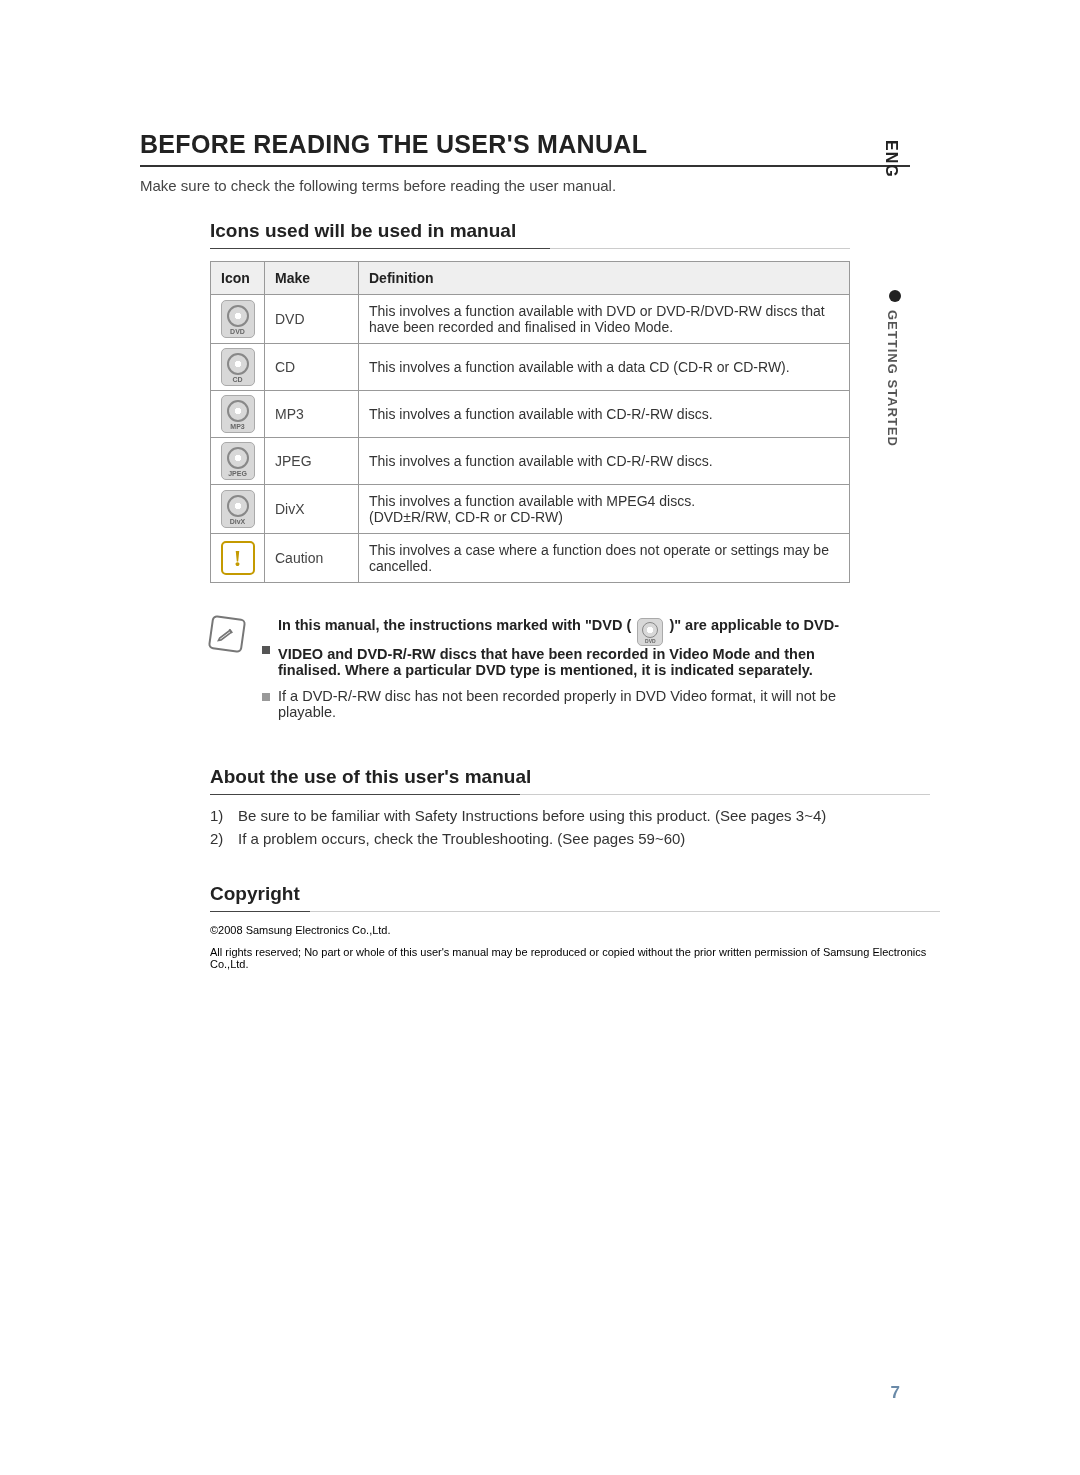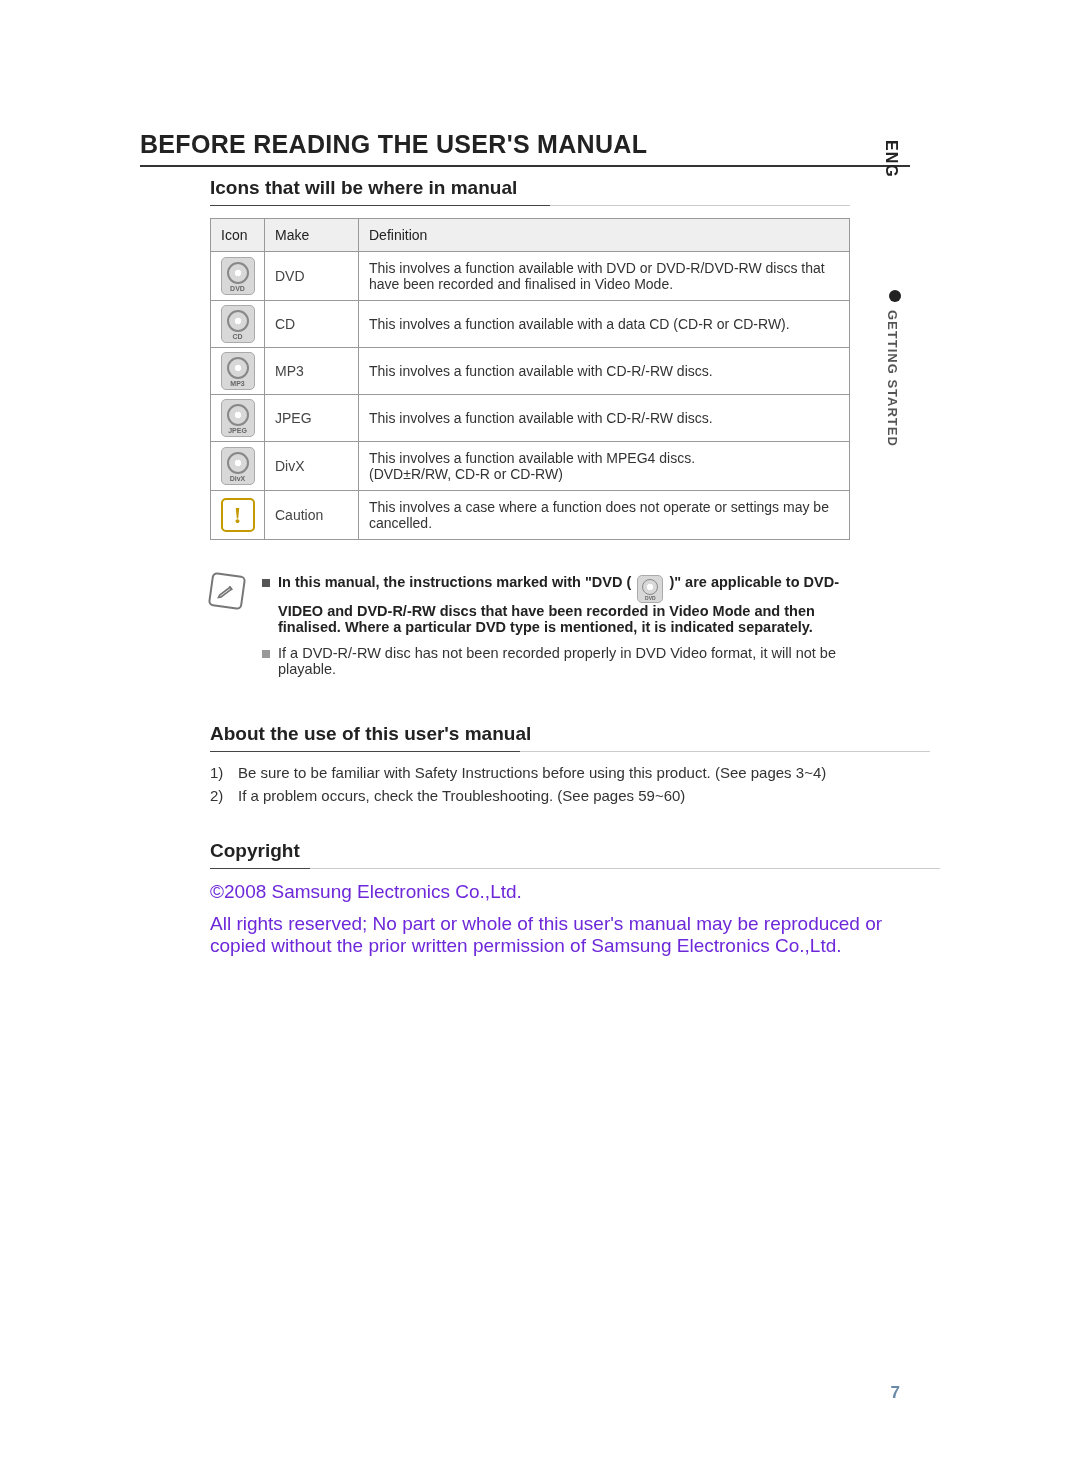--- a/index.html
+++ b/index.html
@@ -9,63 +9,64 @@
   .side-section { position: absolute; top: 310px; right: 180px; writing-mode: vertical-rl; font-size: 13px; letter-spacing: 1px; color: #555; font-weight: bold; }
   .side-bullet { position: absolute; top: 290px; right: 179px; width: 12px; height: 12px; background: #222; border-radius: 50%; }
   h1 { font-size: 25px; font-weight: bold; letter-spacing: 0.3px; border-bottom: 2px solid #333; padding-bottom: 6px; margin-bottom: 10px; color: #222; }
   .intro { font-size: 15px; color: #444; margin-bottom: 26px; }
   h2 { font-size: 19px; font-weight: bold; color: #222; padding-bottom: 4px; margin-bottom: 10px; }
   .h2-line { height: 1px; background: linear-gradient(to right, #444 0, #444 340px, #ccc 340px, #ccc 100%); margin-bottom: 12px; margin-top: -8px; }
   .h2-line.short1 { background: linear-gradient(to right, #444 0, #444 310px, #ccc 310px, #ccc 100%); }
   .h2-line.short2 { background: linear-gradient(to right, #444 0, #444 100px, #ccc 100px, #ccc 100%); }
   table.icons { border-collapse: collapse; width: 100%; margin-bottom: 26px; }
   table.icons th, table.icons td { border: 1px solid #999; font-size: 14px; text-align: left; vertical-align: middle; }
-  table.icons th { background: #efefef; font-weight: normal; padding: 8px 10px; color: #222; }
+  table.icons th { background: #efefef; font-weight: bold; padding: 8px 10px; color: #222; }
   table.icons td { padding: 8px 10px; color: #333; }
   table.icons td.icon-cell { width: 54px; text-align: center; padding: 4px; }
   table.icons td.term-cell { width: 94px; color: #444; }
   .disc-icon { width: 34px; height: 38px; margin: 0 auto; display: flex; flex-direction: column; align-items: center; justify-content: center; background: #d8d8d8; border: 1px solid #aaa; border-radius: 5px; }
   .disc-icon .circle { width: 22px; height: 22px; border: 2px solid #888; border-radius: 50%; background: radial-gradient(circle at 50% 50%, #fff 0 3px, #d8d8d8 3px 100%); margin-top: 2px; }
   .disc-icon .lbl { font-size: 7px; font-weight: bold; color: #666; margin-top: 1px; line-height: 1; }
   .caution-icon { width: 34px; height: 34px; margin: 0 auto; border: 2px solid #c49a00; border-radius: 5px; display: flex; align-items: center; justify-content: center; font-size: 24px; font-weight: bold; color: #c49a00; font-family: Georgia, serif; }
   .note-icon { width: 34px; height: 34px; margin: 0 auto; border: 2px solid #777; border-radius: 5px; transform: rotate(8deg); display: flex; align-items: center; justify-content: center; }
   .note-icon svg { width: 20px; height: 20px; }
   .notes-block { display: flex; gap: 18px; margin-bottom: 36px; padding-top: 8px; }
   .notes-block .note-side-icon { flex: 0 0 34px; }
   .notes-list { flex: 1; font-size: 14.5px; color: #333; }
   .notes-list .note-item { display: flex; gap: 8px; margin-bottom: 10px; align-items: flex-start; }
   .notes-list .sq { flex: 0 0 8px; height: 8px; background: #999; margin-top: 5px; }
-  .notes-list .note-item.bold { font-weight: bold; color: #222; }
+  .notes-list .note-item.bold { font-weight: bold; color: #222; align-items: center; }
   .notes-list .note-item.bold .sq { background: #555; }
   .inline-icon { display: inline-block; width: 26px; height: 28px; vertical-align: -8px; margin: 0 2px; }
   .inline-icon .disc-icon { width: 26px; height: 28px; }
   .inline-icon .disc-icon .circle { width: 16px; height: 16px; border-width: 1.5px; }
   .inline-icon .disc-icon .lbl { font-size: 5px; }
   .about-list { font-size: 15px; color: #333; margin-left: 0; margin-bottom: 36px; }
   .about-list .li { display: flex; gap: 8px; margin-bottom: 6px; }
   .about-list .num { flex: 0 0 20px; }
-  .copyright-body { font-size: 19px; color: #6d28d9; }
+  .copyright-body { font-size: 11px; color: #000000; }
   .copyright-body p { margin-bottom: 10px; }
   .page-num { position: absolute; bottom: 72px; right: 180px; font-size: 17px; font-weight: bold; color: #6a8aa8; }
   .section-block { margin-left: 70px; width: 640px; margin-bottom: 0; }
   .wide-block { margin-left: 70px; width: 730px; }
 </style>
 </head>
 <body>
 
 <div class="page">
 
   <div class="side-lang">ENG</div>
   <div class="side-bullet"></div>
   <div class="side-section">GETTING STARTED</div>
 
   <h1>BEFORE READING THE USER'S MANUAL</h1>
+  <p class="intro">Make sure to check the following terms before reading the user manual.</p>
 
   <div class="section-block">
-    <h2>Icons that will be where in manual</h2>
+    <h2>Icons used will be used in manual</h2>
     <div class="h2-line"></div>
 
     <table class="icons">
       <thead>
         <tr>
           <th>Icon</th>
           <th>Make</th>
           <th>Definition</th>
         </tr>
       </thead>

